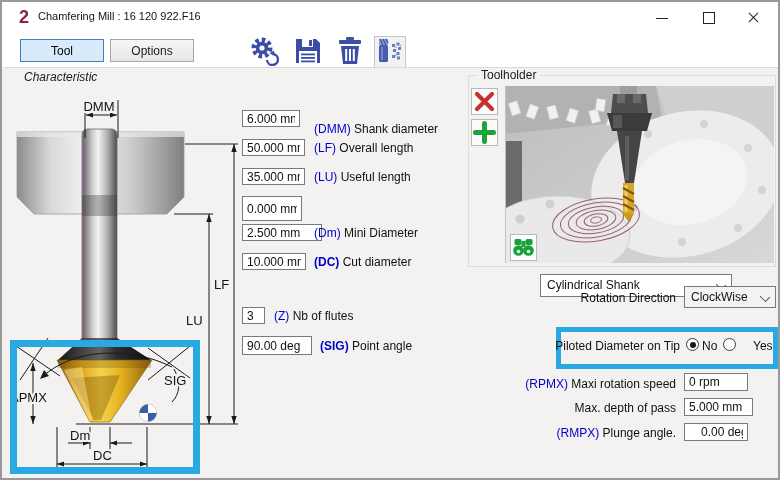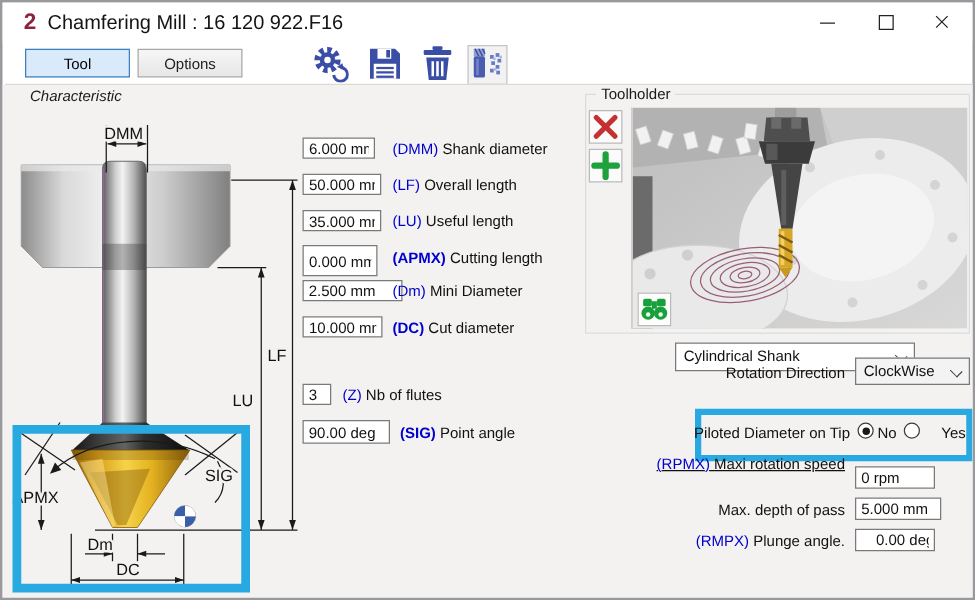--- a/index.html
+++ b/index.html
@@ -1,21 +1,21 @@
 <!DOCTYPE html>
 <html><head>
 <meta charset="utf-8">
 <style>
   html,body{margin:0;padding:0;background:#cfcfcf;font-family:"Liberation Sans",sans-serif;}
   .win{position:relative;width:780px;height:480px;box-sizing:border-box;border:2px solid #97999c;background:#ffffff;overflow:hidden;}
   .abs{position:absolute;}
   
   .titlebar{position:absolute;left:0;top:0;width:100%;height:32px;background:#ffffff;}
   .logo{position:absolute;left:13px;top:5px;width:18px;height:20px;color:#8e2340;font-weight:800;font-size:18px;line-height:20px;text-align:center;}
-  .title{position:absolute;left:36px;top:8px;font-size:16px;color:#141414;white-space:nowrap;}
+  .title{position:absolute;left:36px;top:8px;font-size:11px;color:#141414;white-space:nowrap;}
   .winbtn{position:absolute;top:4px;width:34px;height:24px;cursor:default;}
   .glyph-min{position:absolute;left:11px;top:12px;width:12px;height:0;border-top:1.6px solid #222;}
   .glyph-max{position:absolute;left:12px;top:6px;width:10px;height:10px;border:1.4px solid #222;}
   .glyph-x1,.glyph-x2{position:absolute;left:11px;top:11px;width:13px;height:0;border-top:1.5px solid #222;}
   .glyph-x1{transform:rotate(45deg);} .glyph-x2{transform:rotate(-45deg);}
   
   .tab{position:absolute;top:37px;height:23px;width:84px;font-size:12px;text-align:center;line-height:22px;box-sizing:border-box;cursor:default;}
   .tab.active{left:18px;background:#d9eafa;border:1px solid #3f7fbf;}
   .tab.idle{left:108px;background:linear-gradient(#f6f6f6,#e7e7e7);border:1px solid #a6a6a6;color:#222;}
   .ticon{position:absolute;top:34px;width:30px;height:30px;}
@@ -222,30 +222,29 @@
         <text x="8" y="320">APMX</text>
         <text x="162" y="303">SIG</text>
         <text x="68" y="358">Dm</text>
         <text x="91" y="378">DC</text>
       </g>
     </svg>
 
     <div class="hl" style="left:8px;top:272px;width:176px;height:120px;border-width:7px;"></div>
 
     <input class="fld" style="left: 240px; top: 42px; width: 58px;" value="6.000 mm">
-    <div class="flabel" style="left:312px;top:44px;"><span class="code">DMM</span> <span>Shank diameter</span></div>
+    <div class="flabel" style="left:312px;top:54px;"><span class="code">DMM</span> <span>Shank diameter</span></div>
 
     <input class="fld" style="left: 240px; top: 71px; width: 63px;" value="50.000 mm">
     <div class="flabel" style="left:312px;top:73px;"><span class="code">LF</span> <span>Overall length</span></div>
 
     <input class="fld" style="left: 240px; top: 100px; width: 63px;" value="35.000 mm">
     <div class="flabel" style="left:312px;top:102px;"><span class="code">LU</span> <span>Useful length</span></div>
 
     <input class="fld" style="left: 240px; top: 128px; width: 60px; height: 25px;" value="0.000 mm">
-    <div class="flabel bold" style="left:312px;top:131px;"><span class="code">APMX</span> <span>Cutting length</span></div>
 
     <input class="fld" style="left: 240px; top: 156px; width: 80px;" value="2.500 mm">
     <div class="flabel" style="left:312px;top:158px;"><span class="code">Dm</span> <span>Mini Diameter</span></div>
 
     <input class="fld" style="left: 240px; top: 185px; width: 64px;" value="10.000 mm">
     <div class="flabel bold" style="left:312px;top:187px;"><span class="code">DC</span> <span>Cut diameter</span></div>
 
     <input class="fld" style="left: 240px; top: 239px; width: 23px;" value="3">
     <div class="flabel" style="left:272px;top:241px;"><span class="code">Z</span> <span>Nb of flutes</span></div>
 
@@ -358,21 +357,21 @@
 
     <div class="hl" style="left:554px;top:259px;width:212px;height:32px;border-width:5px;"></div>
     <div class="rlabel" style="left:500px;top:271px;width:178px;text-align:right;">Piloted Diameter on Tip</div>
     <div class="radio" style="left:684px;top:270px;">
         <div class="dot"></div>
       </div>
     <div class="rtext" style="left:700px;top:271px;">No</div>
     <div class="radio" style="left:721px;top:270px;"></div>
     <div class="rtext" style="left:737px;top:271px;margin-left:14px;">Yes</div>
 
-    <div class="rlabel" style="left:440px;top:296px;width:234px;text-decoration:underline;"><span class="code">RPMX</span> <span>Maxi rotation speed</span></div>
+    <div class="rlabel" style="left:440px;top:309px;width:234px;"><span class="code">RPMX</span> <span>Maxi rotation speed</span></div>
     <input class="fld" style="left: 682px; top: 305px; width: 64px; height: 18px;" value="0 rpm">
 
     <div class="rlabel" style="left:440px;top:333px;width:234px;"><span>Max. depth of pass</span></div>
     <input class="fld" style="left: 682px; top: 330px; width: 69px; height: 18px;" value="5.000 mm">
 
     <div class="rlabel" style="left:440px;top:358px;width:234px;"><span class="code">RMPX</span> <span>Plunge angle.</span></div>
     <input class="fld" style="left: 682px; top: 355px; width: 64px; height: 18px; padding-left: 16px;" value="0.00 deg">
 
   </div>
 </div>

